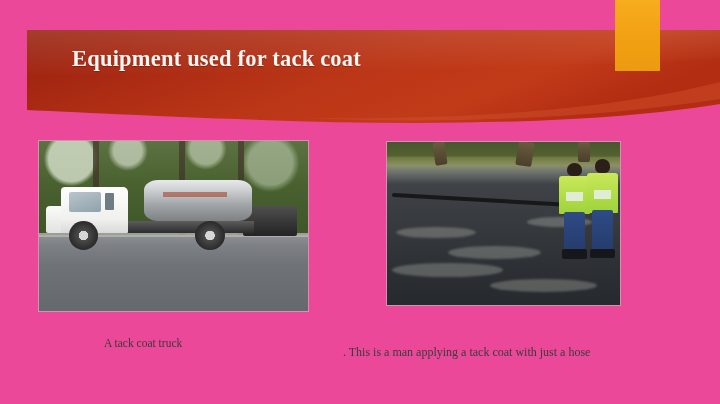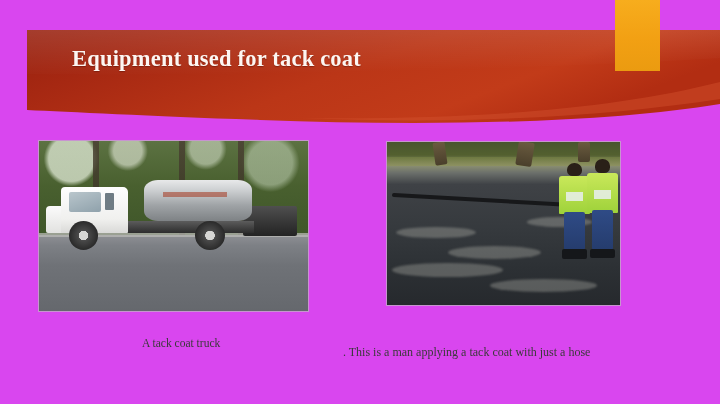--- a/index.html
+++ b/index.html
@@ -11,21 +11,21 @@
   body {
     width: 720px;
     height: 404px;
     overflow: hidden;
     font-family: "Liberation Serif", "DejaVu Serif", serif;
   }
   #slide {
     position: relative;
     width: 720px;
     height: 404px;
-    background: #d946ef;
+    background: #ec4899;
     overflow: hidden;
   }
 
   
   #header-banner {
     position: absolute;
     left: 0;
     top: 0;
     width: 720px;
     height: 132px;
@@ -199,21 +199,21 @@
   }
 
   
   .caption {
     position: absolute;
     color: #3a3a3a;
     font-family: "Liberation Serif", "DejaVu Serif", serif;
     font-size: 11.5px;
     white-space: nowrap;
   }
-  #caption-truck { left: 104px; top: 337px; margin-left: 38px; }
+  #caption-truck { left: 104px; top: 337px; }
   #caption-hose  { left: 343px; top: 345px; font-size: 12px; text-align: center; }
 </style>
 </head>
 <body>
 
 <div id="slide">
 
   <div id="header-banner">
     <svg width="720" height="132" viewBox="0 0 720 132" xmlns="http://www.w3.org/2000/svg">
       <defs>

